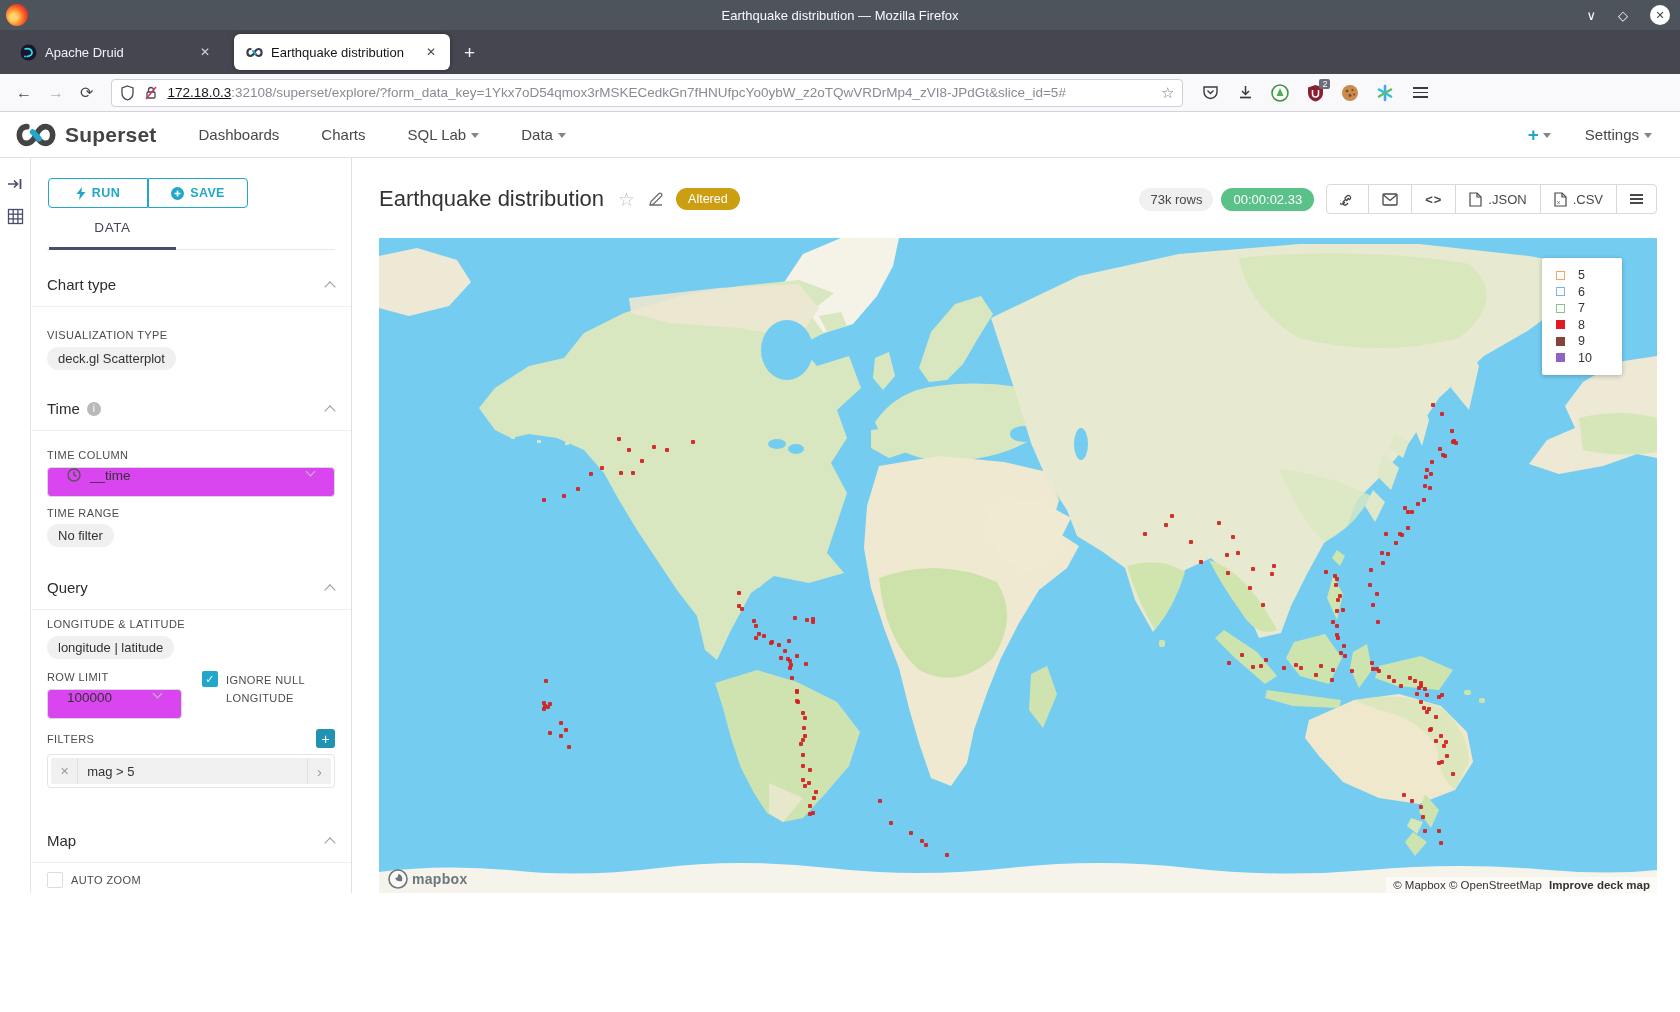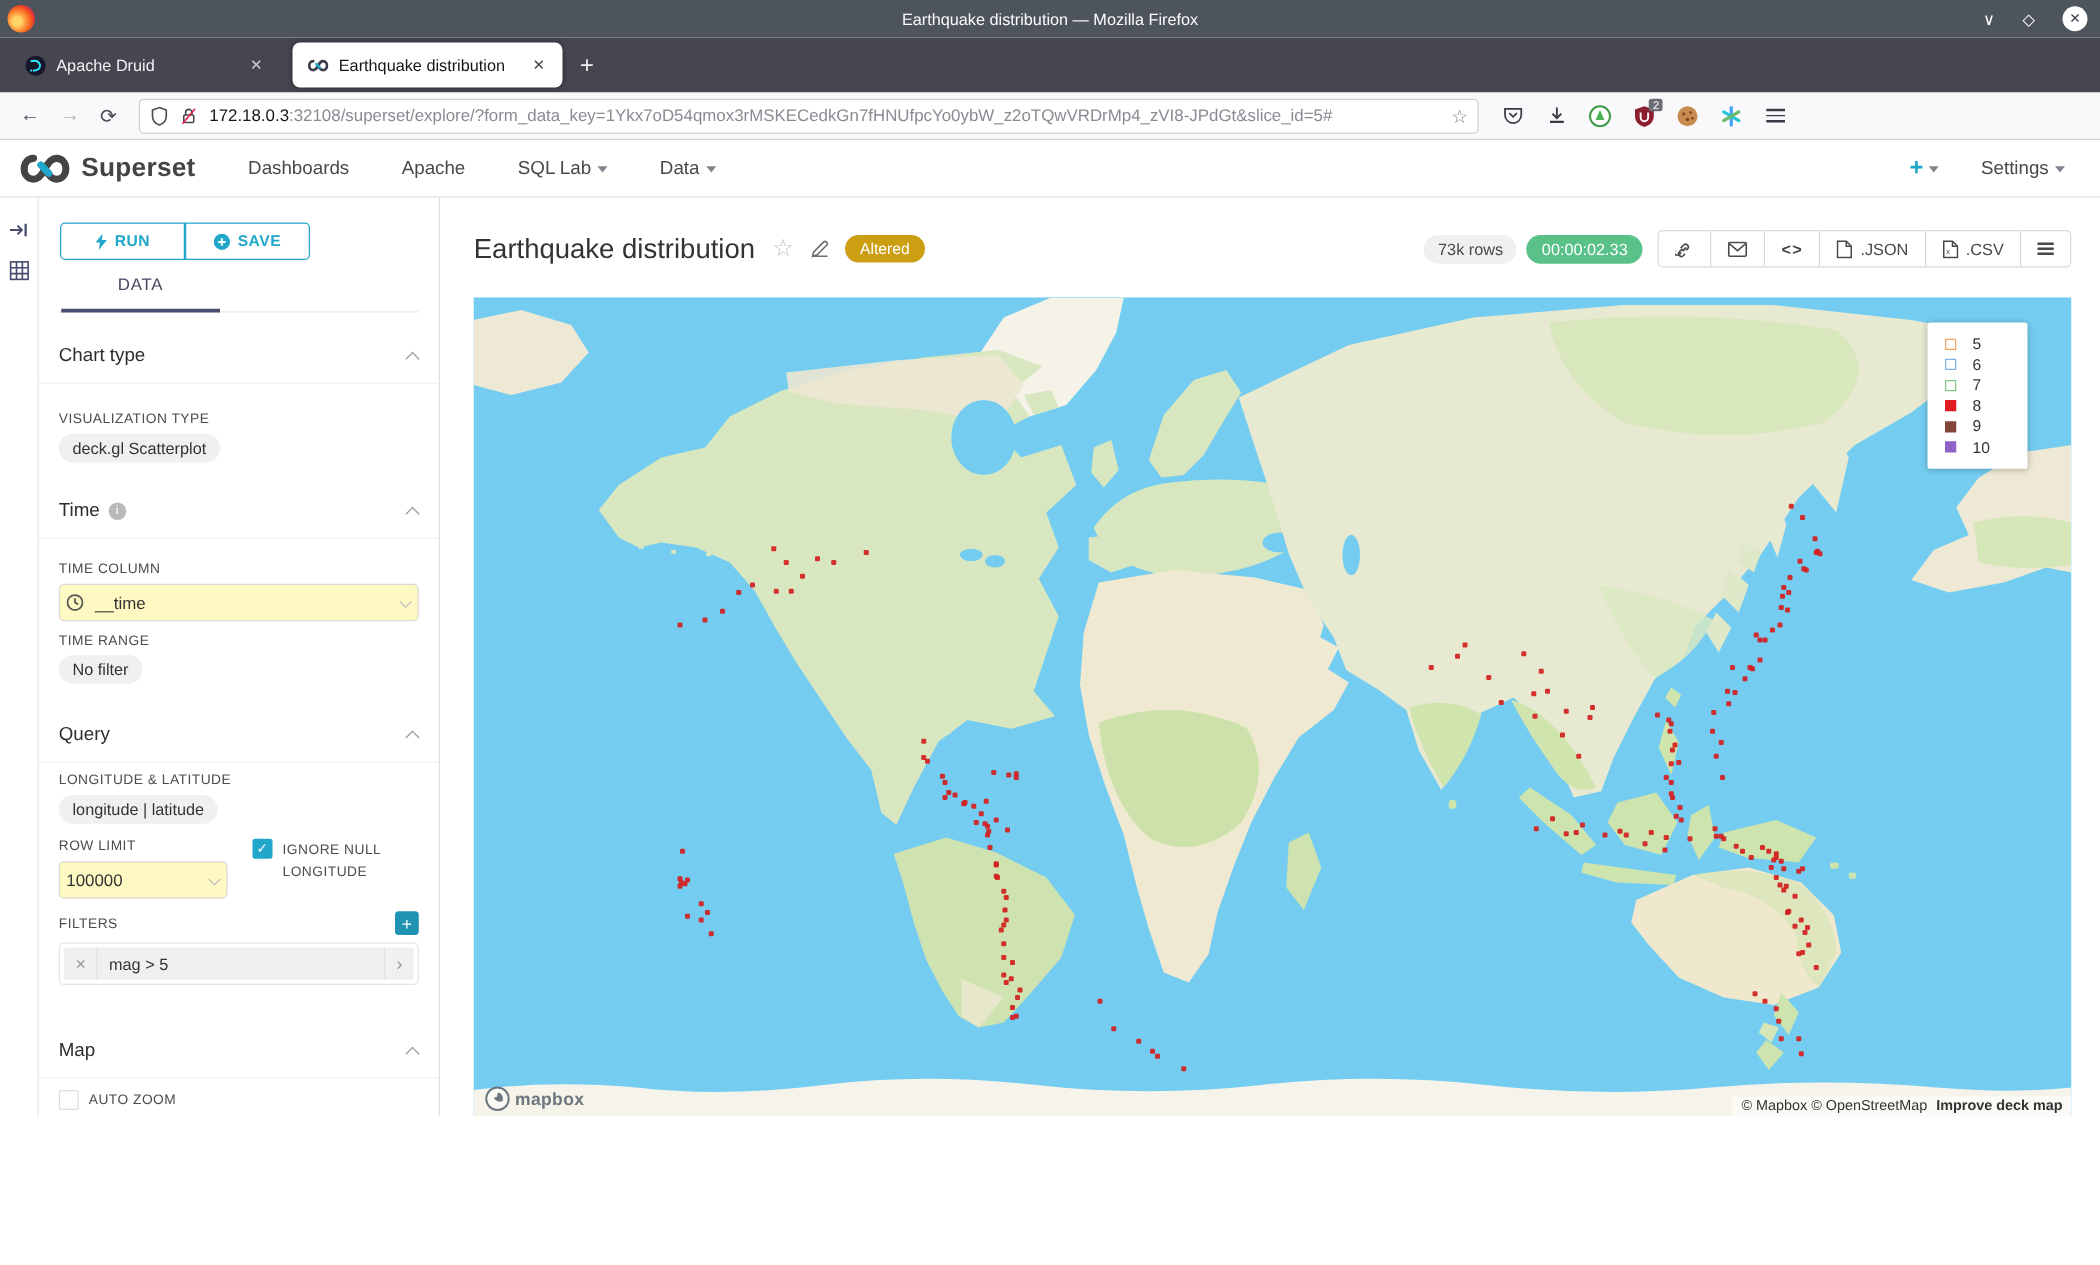--- a/index.html
+++ b/index.html
@@ -22,21 +22,21 @@
   .tab-title { font-size:13px; white-space:nowrap; overflow:hidden; flex:1; }
   .tab-close { font-size:12px; opacity:.8; padding:2px 4px; }
   .newtab { color:#f2f2f5; font-size:19px; margin:0 0 10px 14px; }
   .favicon { width:17px; height:17px; flex:0 0 auto; }
 
   .toolbar { position:absolute; left:0; top:74px; width:100%; height:38px; background:#f9f9fb; border-bottom:1px solid #d4d4d8; display:flex; align-items:center; }
   .navbtn { color:#4a4a52; font-size:16px; margin-left:16px; }
   .navbtn.dim { opacity:.4; }
   .urlbar { height:28px; background:#fff; border:1px solid #cfcfd8; border-radius:4px; margin-left:18px; width:1072px; display:flex; align-items:center; padding:0 8px; }
   .url-text { font-size:13.5px; color:#8a8a93; white-space:nowrap; overflow:hidden; flex:1; margin-left:8px; }
-  .url-host { color:#17161d; }
+  .url-host { color:#17161d;text-decoration:underline; }
   .toolbar-right { display:flex; align-items:center; gap:17px; margin-left:18px; }
   .ticon { position:relative; width:18px; height:18px; display:flex; align-items:center; justify-content:center; }
   .badge2 { position:absolute; top:-5px; right:-6px; background:#6d6d77; color:#fff; font-size:9px; padding:0 3px; border-radius:2px; }
   .hamburger span { display:block; width:15px; height:1.8px; background:#3a3a44; margin:2.6px 0; }
 
   
   .ssnav { position:absolute; left:0; top:112px; width:100%; height:46px; background:#fff; border-bottom:1px solid #e0e0e0; display:flex; align-items:center; }
   .brand { display:flex; align-items:center; gap:9px; margin-left:16px; }
   .brand-name { font-size:21px; font-weight:bold; color:#444; letter-spacing:.2px; }
   .ssnav-item { font-size:15px; color:#484848; margin-left:42px; display:flex; align-items:center; gap:5px; }
@@ -59,21 +59,21 @@
   .tab-data { position:absolute; left:2px; width:127px; text-align:center; top:4px; font-size:13.5px; color:#45455f; letter-spacing:.6px; }
   .tab-underline { position:absolute; left:2px; width:127px; bottom:-1px; height:3px; background:#494e6e; }
   .sec-head { display:flex; align-items:center; font-size:15px; color:#2d2d2d; }
   .sec-head .spacer { flex:1; }
   .chev { width:10px; height:10px; position:relative; }
   .chev:before { content:""; position:absolute; left:1px; top:3px; width:7px; height:7px; border-left:1.6px solid #999; border-top:1.6px solid #999; transform:rotate(45deg); }
   .chev.down:before { transform:rotate(225deg); top:0; }
   .divider { height:1px; background:#f0f0f0; margin:13px -16px 0 -16px; }
   .flabel { margin-top:18px; font-size:11px; color:#4c4c4c; letter-spacing:.4px; }
   .pill { display:inline-block; margin-top:6px; background:#f0f0f0; border-radius:12px; padding:4px 11px; font-size:13px; color:#323232; }
-  .select { margin-top:6px; height:30px; border:1px solid #d9d9d9; border-radius:4px; display:flex; align-items:center; padding:0 5px; font-size:13.5px; color:#333; background:#fef9c3; }
+  .select { margin-top:6px; height:30px; border:1px solid #d9d9d9; border-radius:4px; display:flex; padding:0 19px; font-size:13.5px; color:#333; background:#d946ef; }
   .select .sel-chev { margin-left:auto; width:9px; height:9px; position:relative; }
   .select .sel-chev:before { content:""; position:absolute; left:1px; top:0; width:6px; height:6px; border-left:1.4px solid #bfbfbf; border-top:1.4px solid #bfbfbf; transform:rotate(225deg); }
   .info-i { width:14px; height:14px; border-radius:50%; background:#b9b9b9; color:#fff; font-size:10px; display:inline-flex; align-items:center; justify-content:center; margin-left:7px; font-style:normal; }
   .two-col { display:flex; }
   .col-l { width:135px; flex:0 0 auto; }
   .col-r { margin-left:20px; flex:1; }
   .checkline { display:flex; align-items:flex-start; gap:8px; font-size:11px; color:#4c4c4c; letter-spacing:.4px; line-height:1.65; }
   .cb { width:16px; height:16px; border-radius:2px; flex:0 0 auto; }
   .cb.checked { background:#20a7c9; color:#fff; font-size:11px; display:flex; align-items:center; justify-content:center; }
   .cb.unchecked { background:#fff; border:1.5px solid #dcdcdc; }
@@ -235,21 +235,21 @@
       <svg width="40" height="24" viewBox="0 0 24 14">
           <path d="M6.5 2 C3.5 2 2 4.5 2 7 C2 9.5 3.5 12 6.5 12 C9 12 10.5 10 12 7 C13.5 4 15 2 17.5 2 C20.5 2 22 4.5 22 7 C22 9.5 20.5 12 17.5 12 C15 12 13.5 10 12 7" fill="none" stroke="#444" stroke-width="3.4" stroke-linecap="round"></path>
           <path d="M10 5.2 C11 6 12.8 8.4 13.8 9.2" stroke="#20a7c9" stroke-width="3.4" fill="none" stroke-linecap="round"></path>
         </svg>
       <span class="brand-name">Superset</span>
     </div>
     <span class="ssnav-item">
         <span>Dashboards</span>
       </span>
     <span class="ssnav-item">
-        <span>Apache</span>
+        <span>Charts</span>
       </span>
     <span class="ssnav-item">
         <span>SQL Lab</span>
         <span class="caret"></span>
       </span>
     <span class="ssnav-item">
         <span>Data</span>
         <span class="caret"></span>
       </span>
     <div class="ssnav-right">

